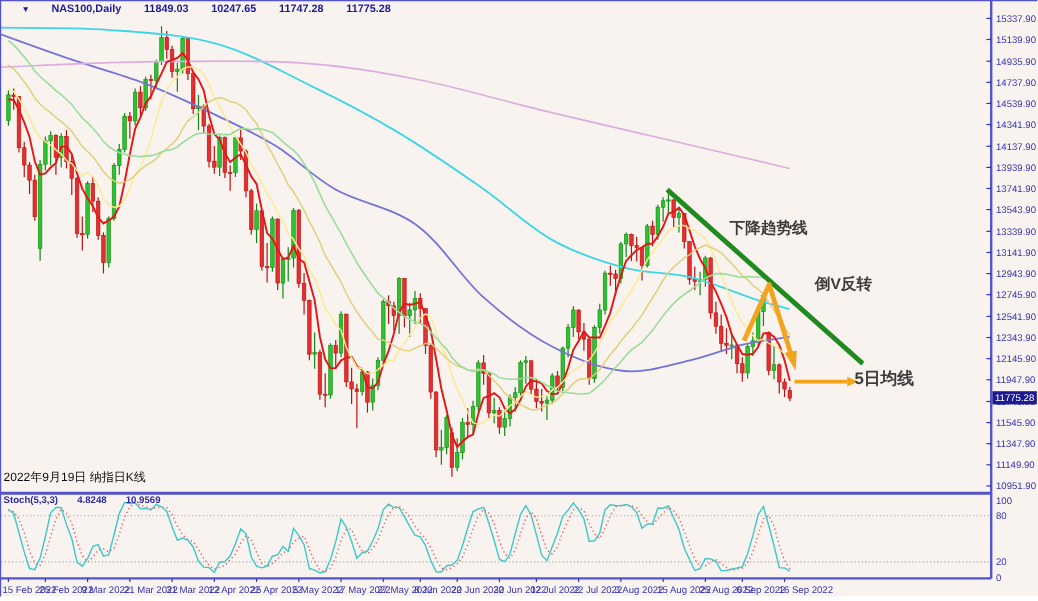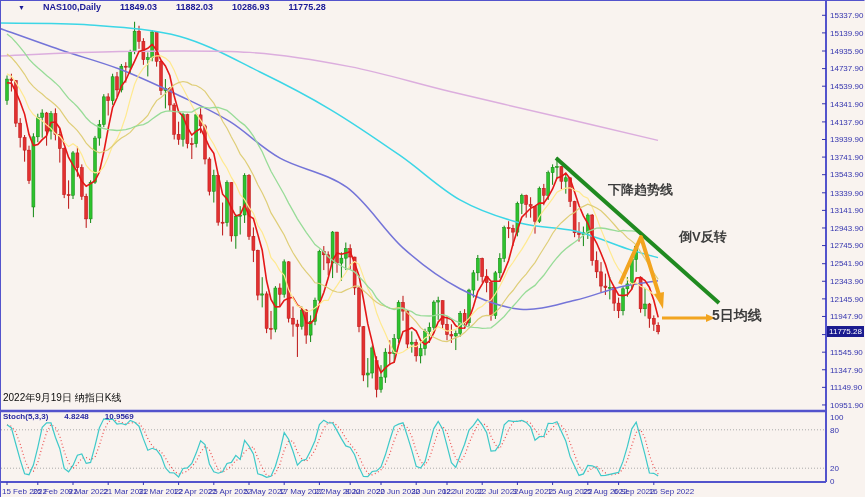--- a/index.html
+++ b/index.html
@@ -452,21 +452,21 @@
         <line x1="587.8000000000001" y1="482" x2="587.8000000000001" y2="485" stroke="#3434ae" stroke-width="1"></line>
         <text x="582.8000000000001" y="494" font-size="8px" fill="#3434ae">25 Aug 2022</text>
         <line x1="618.6" y1="482" x2="618.6" y2="485" stroke="#3434ae" stroke-width="1"></line>
         <text x="613.6" y="494" font-size="8px" fill="#3434ae">6 Sep 2022</text>
         <line x1="653.8000000000001" y1="482" x2="653.8000000000001" y2="485" stroke="#3434ae" stroke-width="1"></line>
         <text x="648.8000000000001" y="494" font-size="8px" fill="#3434ae">16 Sep 2022</text>
       </g>
     </svg>
 
   <div id="header" class="abs">
-    <span class="dd">▼</span><span>NAS100,Daily</span><span>11849.03</span><span>11882.03</span><span>10286.93</span><span>11775.28</span>
+    <span class="dd">▼</span><span>NAS100,Daily</span><span>11849.03</span><span>10247.65</span><span>11747.28</span><span>11775.28</span>
   </div>
 
   <div id="caption" class="abs">2022年9月19日 纳指日K线</div>
 
   <div id="anno-trend" class="abs anno">下降趋势线</div>
   <div id="anno-rev" class="abs anno">倒V反转</div>
   <div id="anno-ma5" class="abs anno">5日均线</div>
 
   <div id="stoch-label" class="abs">
     <span>Stoch(5,3,3)</span><span>4.8248</span><span>10.9569</span>

